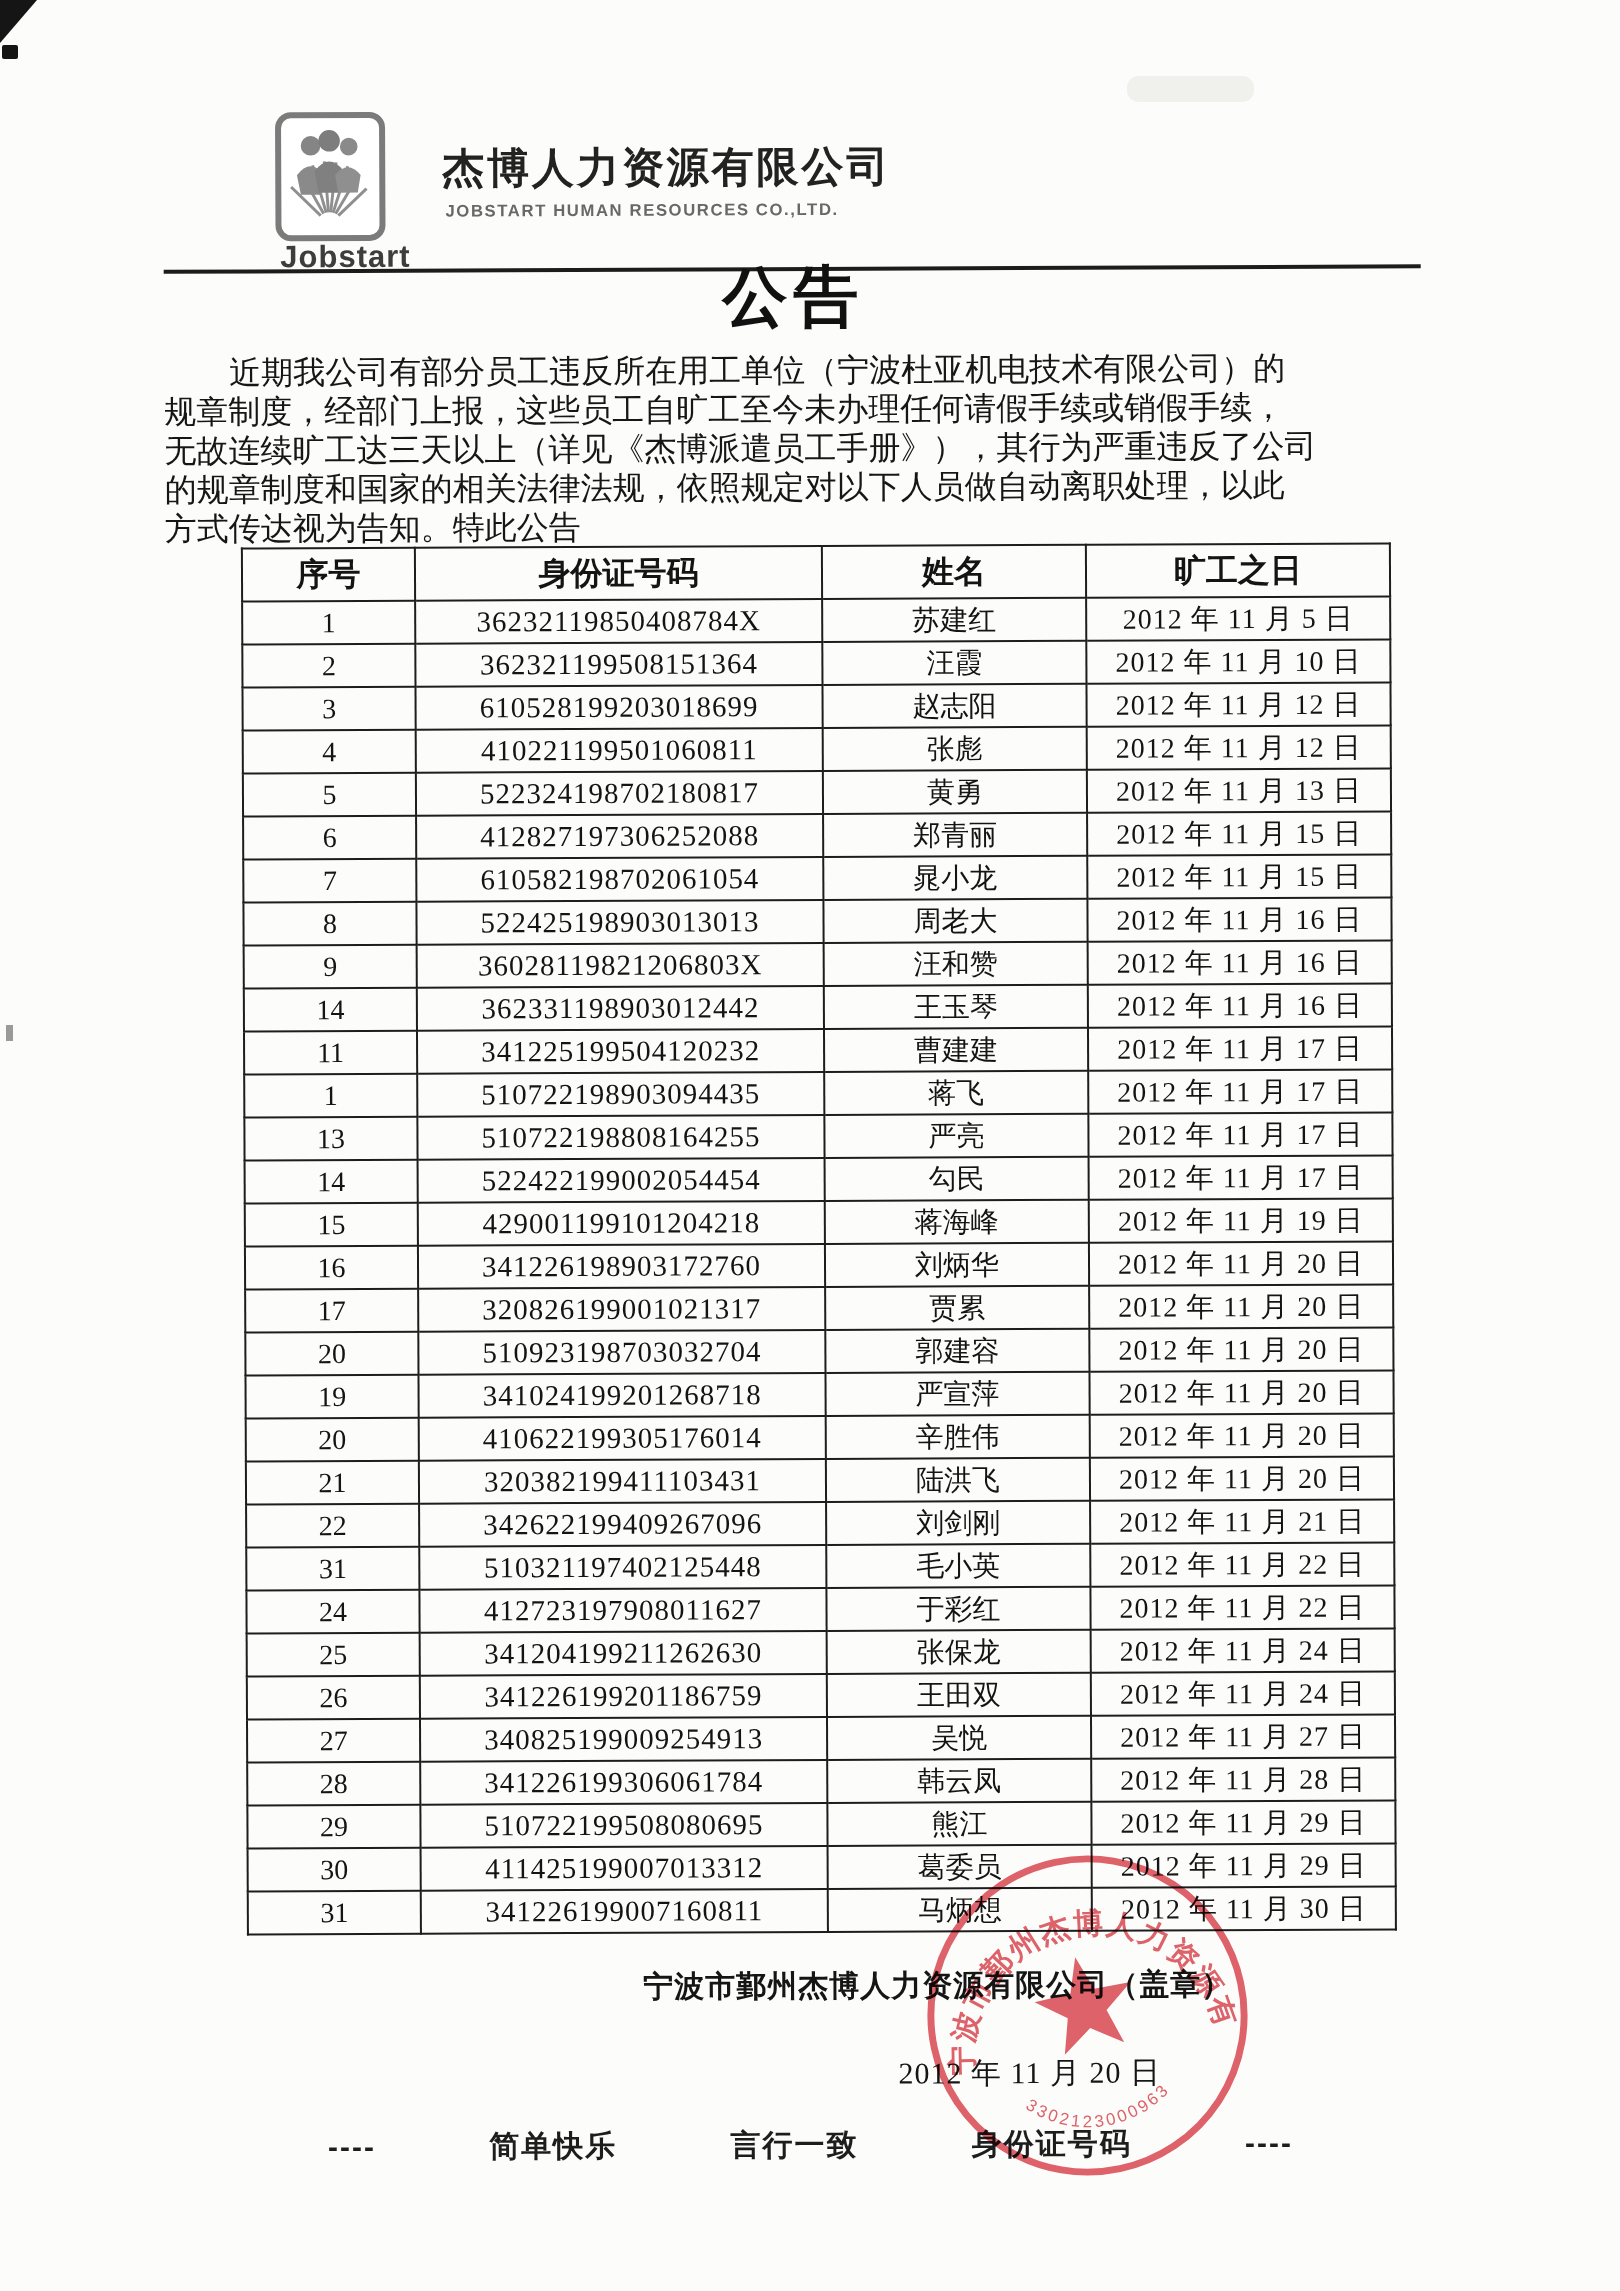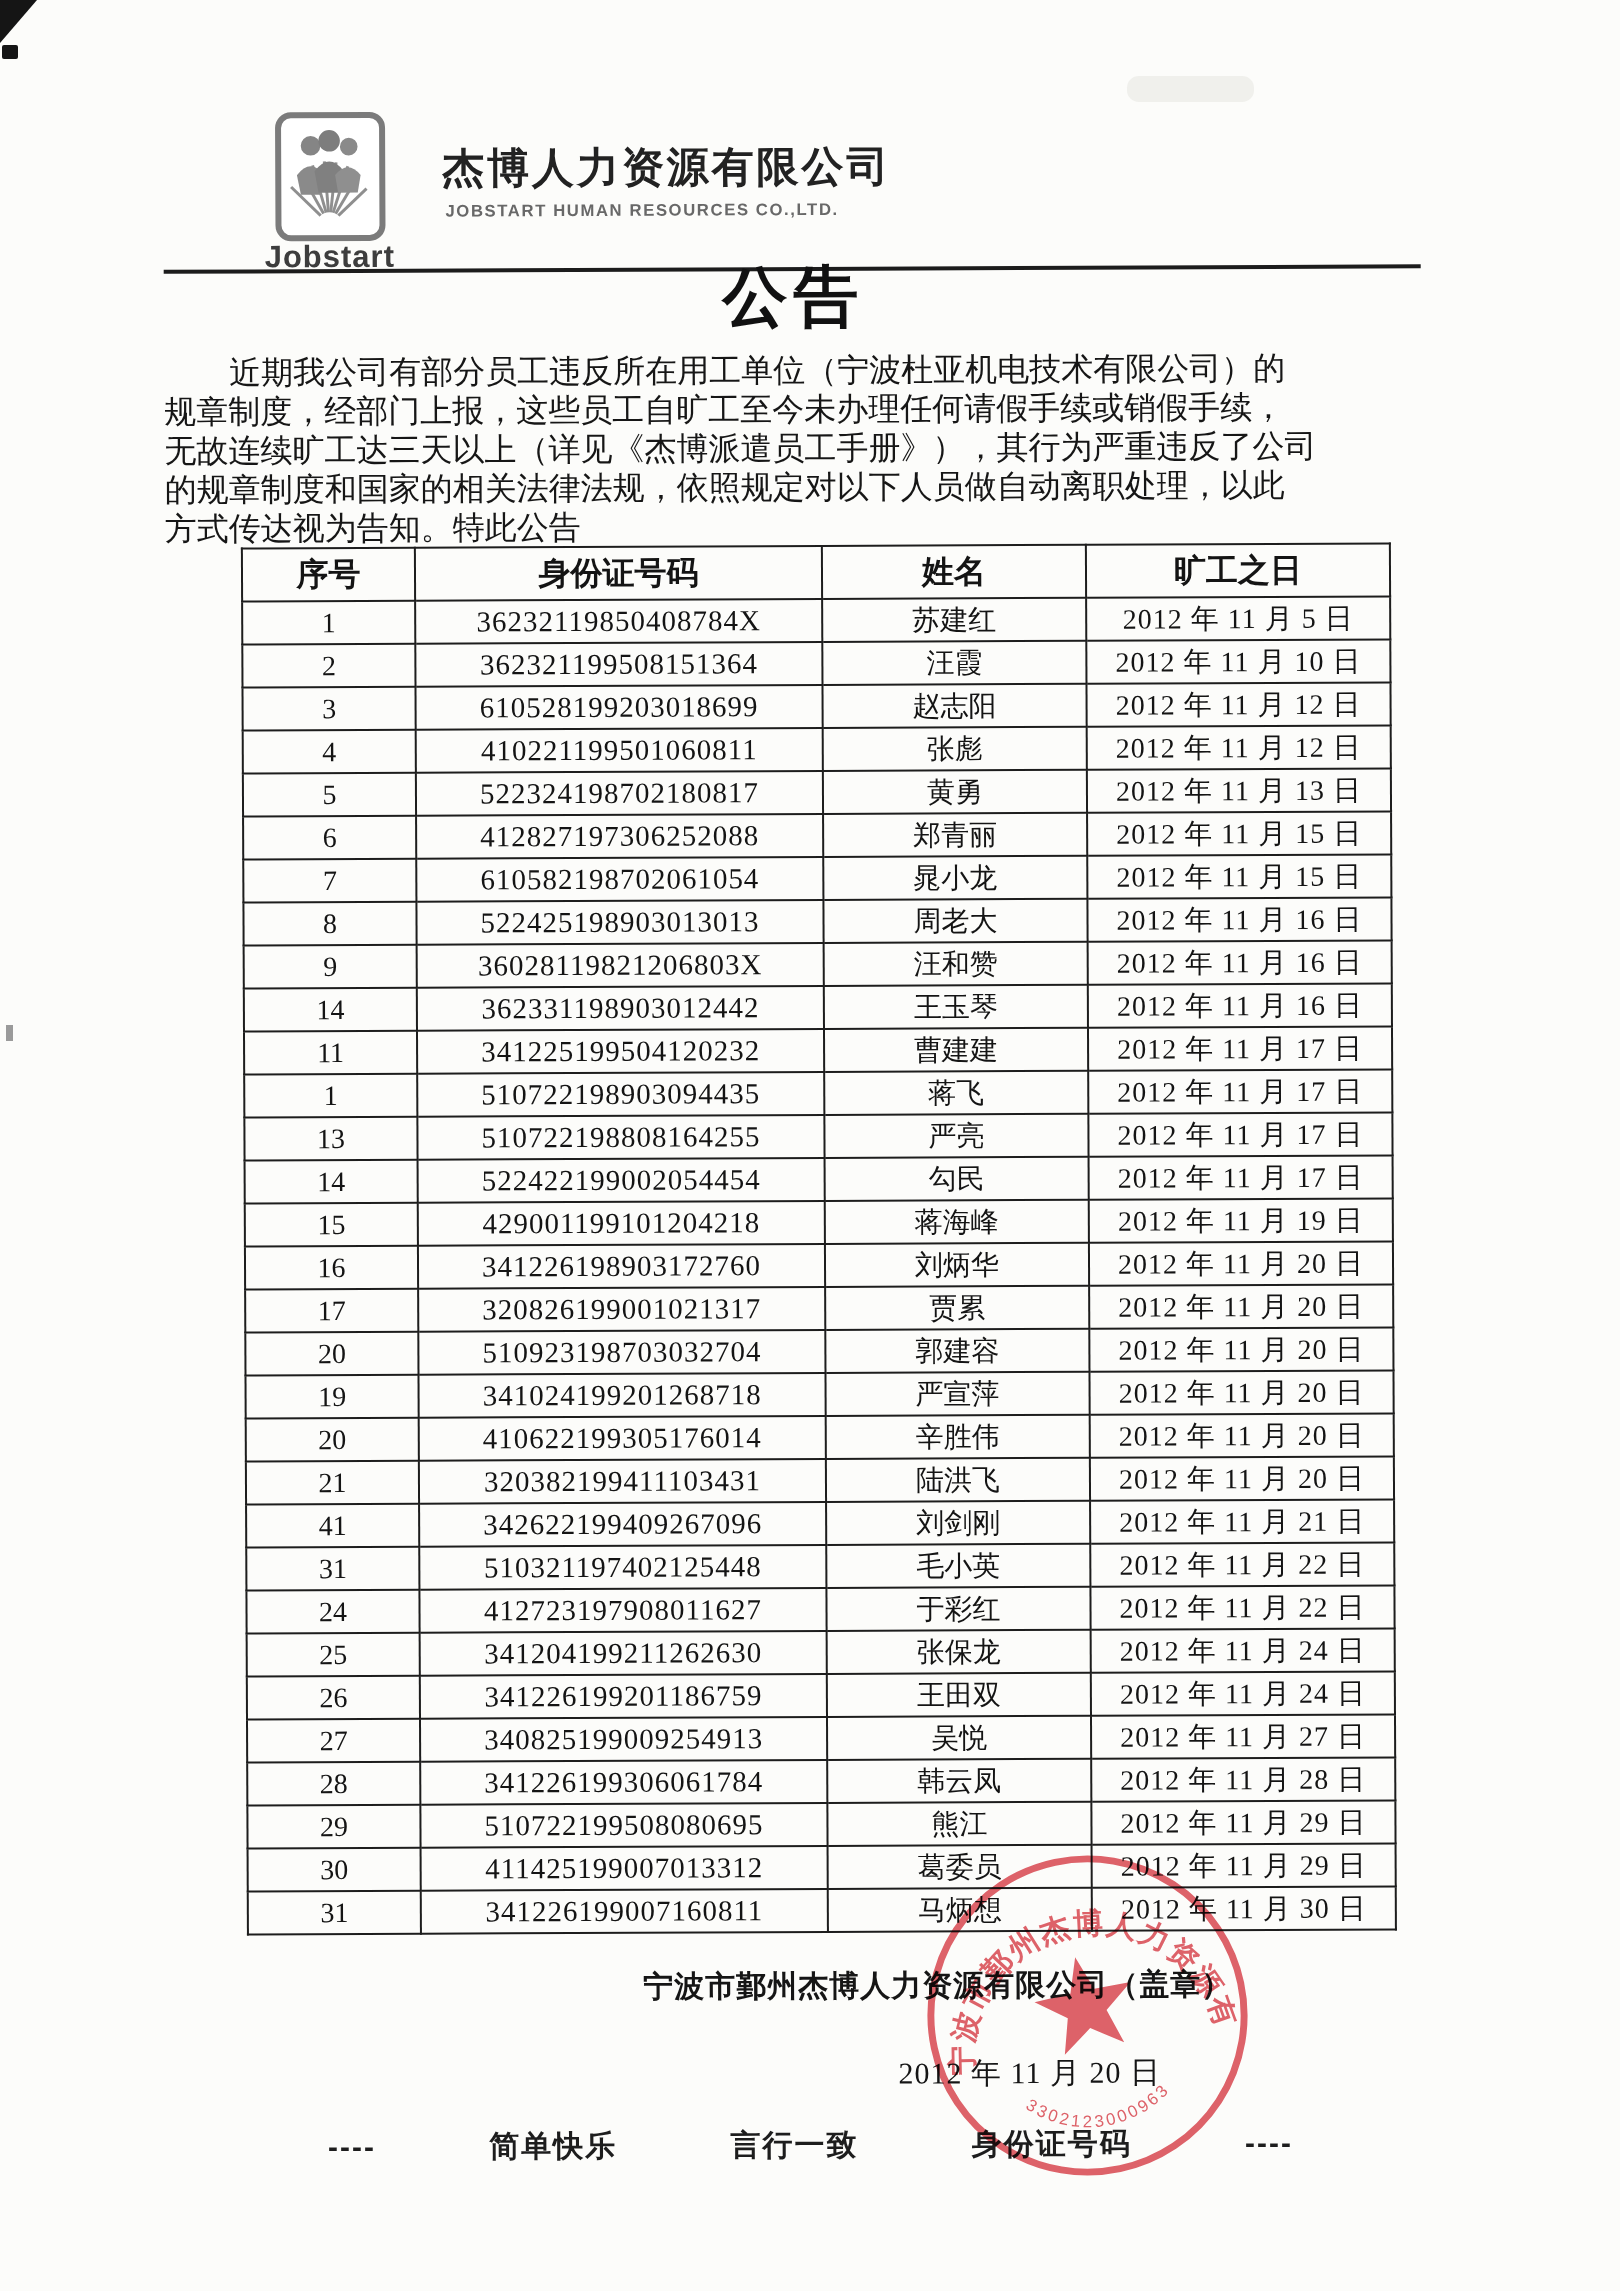--- a/index.html
+++ b/index.html
@@ -20,23 +20,23 @@
   .art-speck{left:5.9px;top:1025px;width:6.9px;height:15.7px;background:#9a9a9a;}
   .art-blob{left:1127px;top:76px;width:127px;height:25.5px;background:#f0f0ec;border-radius:11.8px;}
 
   
   .logo-box{
     position:absolute;left:279px;top:110px;width:110px;height:129px;
     border:6.9px solid #7b7b7b;border-radius:15.7px;background:#fff;
     box-sizing:border-box;overflow:hidden;
   }
   .logo-word{
-    position:absolute;left:268px;top:237px;width:157px;
-    font-family:"Liberation Sans", sans-serif;
-    font-size:31px;font-weight:bold;color:#3d3d3d;text-align:left;letter-spacing:1px;
+    position:absolute;left:257px;top:237px;width:157px;
+    font-family:"Liberation Sans", sans-serif;
+    font-size:31px;font-weight:bold;color:#3d3d3d;text-align:right;letter-spacing:1px;
   }
   .company-cn{
     position:absolute;left:446px;top:139px;
     font-family:"Liberation Sans", sans-serif;
     font-size:42px;font-weight:700;letter-spacing:2.9px;color:#222;
   }
   .company-en{
     position:absolute;left:449px;top:200px;
     font-family:"Liberation Sans", sans-serif;
     font-size:16.7px;font-weight:bold;letter-spacing:1.6px;color:#686868;
@@ -287,21 +287,21 @@
             <td class="c2">辛胜伟</td>
             <td class="c3">2012 年 11 月 20 日</td>
           </tr>
           <tr>
             <td class="c0">21</td>
             <td class="c1">320382199411103431</td>
             <td class="c2">陆洪飞</td>
             <td class="c3">2012 年 11 月 20 日</td>
           </tr>
           <tr>
-            <td class="c0">41</td>
+            <td class="c0">22</td>
             <td class="c1">342622199409267096</td>
             <td class="c2">刘剑刚</td>
             <td class="c3">2012 年 11 月 21 日</td>
           </tr>
           <tr>
             <td class="c0">31</td>
             <td class="c1">510321197402125448</td>
             <td class="c2">毛小英</td>
             <td class="c3">2012 年 11 月 22 日</td>
           </tr>

